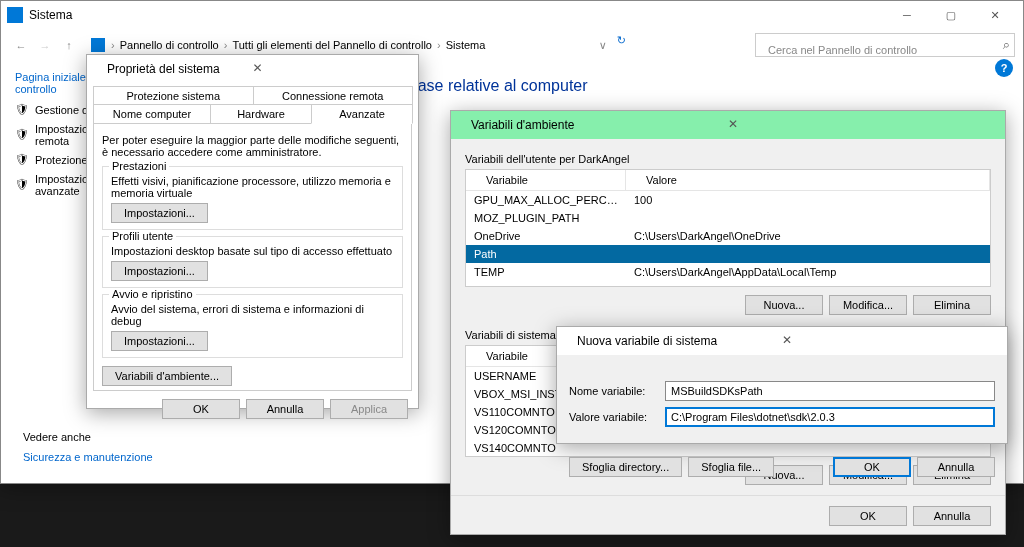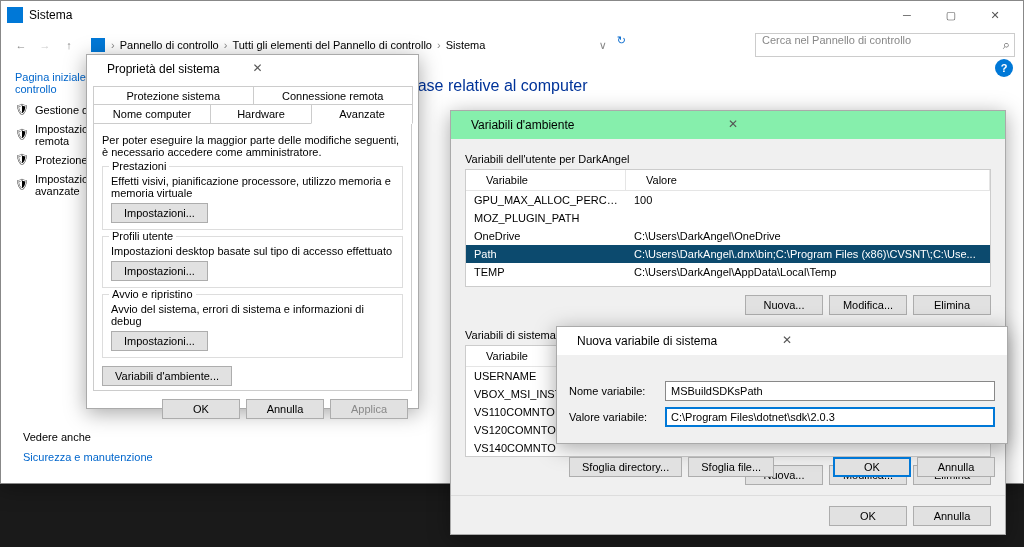--- a/index.html
+++ b/index.html
@@ -10,21 +10,21 @@
 #w-sys{left:0;top:0;width:1024px;height:484px;border-color:#888}
 .titlebar{display:flex;align-items:center;height:28px;padding:0 6px;background:#fff}
 .titlebar .ico{width:16px;height:16px;background:#0078d7;margin-right:6px;display:inline-block}
 .titlebar .ttl{flex:1;font-size:12px}
 .winbtns{display:flex;gap:0}
 .winbtn{width:44px;height:28px;display:flex;align-items:center;justify-content:center;color:#555}
 .navbar{display:flex;align-items:center;height:32px;padding:0 8px;border-bottom:0}
 .navarrow{width:24px;height:24px;display:flex;align-items:center;justify-content:center;color:#888}
 .bcsep{color:#888;margin:0 2px}
 .bc{color:#000;margin:0 3px}
-.searchbox{margin-left:auto;width:260px;height:24px;border:1px solid #ccc;padding:0 22px 0 6px;color:#888;position:relative;display:flex;align-items:flex-start}
+.searchbox{margin-left:auto;width:260px;height:24px;border:1px solid #ccc;padding:0 22px 0 12px;color:#888;position:relative;display:flex;align-items:flex-end}
 .searchbox::after{content:"⌕";position:absolute;right:4px;top:3px;color:#666;font-size:13px}
 .refresh{width:22px;height:22px;margin:0 6px;color:#0066cc}
 .sys-body{display:flex;height:calc(100% - 60px)}
 .side{width:200px;padding:10px 14px;color:#0066cc}
 .side a{display:flex;align-items:center;color:#0066cc;margin:6px 0;text-decoration:none}
 .side a .shield{width:14px;height:14px;margin-right:6px}
 .side .head{color:#000;margin-bottom:8px}
 .side .bottom{position:absolute;bottom:14px;left:22px}
 .sys-main{flex:1;padding:16px 24px}
 .sys-main h2{font-size:16px;font-weight:400;color:#003399;margin-bottom:18px}
@@ -52,21 +52,21 @@
 .dlg-foot{display:flex;justify-content:flex-end;gap:6px;padding:8px 10px}
 
 
 #w-env{left:450px;top:110px;width:556px;height:425px;background:#f0f0f0;border:1px solid #aaa}
 .panel-label{margin:14px 14px 4px}
 .tbl{border:1px solid #ccc;margin:0 14px;background:#fff}
 .tbl .hdr{display:flex;border-bottom:1px solid #e5e5e5}
 .tbl .hdr div{padding:4px 20px;border-right:1px solid #e5e5e5}
 .tbl .row{display:flex}
 .tbl .row div{padding:3px 8px;white-space:nowrap;overflow:hidden;text-overflow:ellipsis}
-.tbl .row.sel{background:#0c4a6e;color:#fff}
+.tbl .row.sel{background:#0369a1;color:#fff}
 .tbl .row.sel div{color:#fff}
 .c1{width:160px}
 .c2{flex:1}
 .btnrow{display:flex;justify-content:flex-end;gap:6px;margin:8px 14px 10px}
 .envfoot{display:flex;justify-content:flex-end;gap:6px;padding:10px 14px;border-top:1px solid #ddd;margin-top:8px}
 
 
 #w-new{left:556px;top:326px;width:452px;height:118px;background:#f0f0f0;border:1px solid #aaa}
 .form{padding:20px 12px}
 .frow{display:flex;align-items:center;margin:6px 0}
@@ -216,21 +216,20 @@
       <div class="row">
         <div class="c1">MOZ_PLUGIN_PATH</div>
         <div class="c2"></div>
       </div>
       <div class="row">
         <div class="c1">OneDrive</div>
         <div class="c2">C:\Users\DarkAngel\OneDrive</div>
       </div>
       <div class="row sel">
         <div class="c1">Path</div>
-        <div class="c2">C:\Users\DarkAngel\.dnx\bin;C:\Program Files (x86)\CVSNT\;C:\Use...</div>
       </div>
       <div class="row">
         <div class="c1">TEMP</div>
         <div class="c2">C:\Users\DarkAngel\AppData\Local\Temp</div>
       </div>
       <div class="row">
         <div class="c1">TMP</div>
         <div class="c2">C:\Users\DarkAngel\AppData\Local\Temp</div>
       </div>
     </div>

